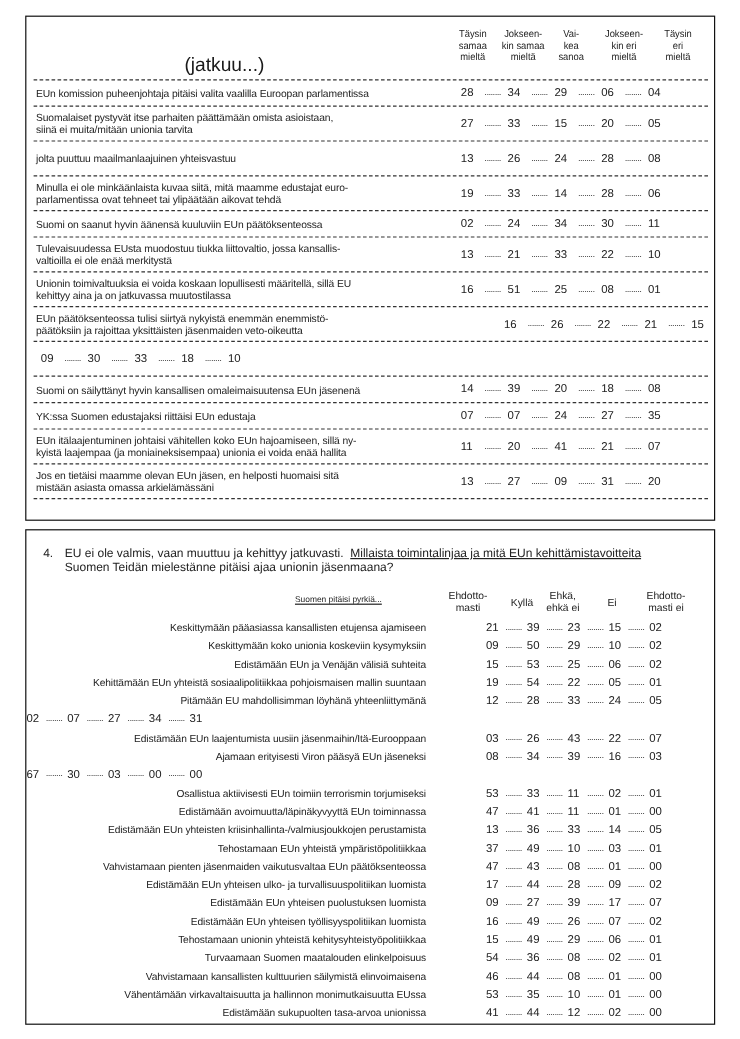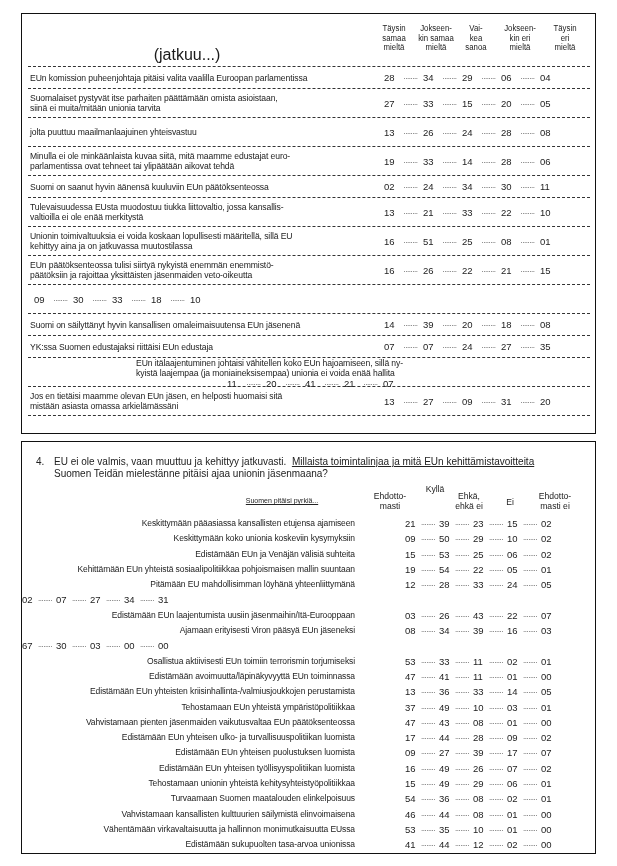--- a/index.html
+++ b/index.html
@@ -179,21 +179,21 @@
           <span class="dots">........</span>
           <span class="v">51</span>
           <span class="dots">........</span>
           <span class="v">25</span>
           <span class="dots">........</span>
           <span class="v">08</span>
           <span class="dots">........</span>
           <span class="v">01</span>
         </div>
       </div>
-      <div class="t1-row" style="height: 29px;">
+      <div class="t1-row" style="height: 29px; justify-content: space-between;">
         <div class="t1-q">
           <div>EUn päätöksenteossa tulisi siirtyä nykyistä enemmän enemmistö-</div>
           <div>päätöksiin ja rajoittaa yksittäisten jäsenmaiden veto-oikeutta</div>
         </div>
         <div class="vals t1-vals">
           <span class="v">16</span>
           <span class="dots">........</span>
           <span class="v">26</span>
           <span class="dots">........</span>
           <span class="v">22</span>
@@ -241,21 +241,21 @@
           <span class="dots">........</span>
           <span class="v">07</span>
           <span class="dots">........</span>
           <span class="v">24</span>
           <span class="dots">........</span>
           <span class="v">27</span>
           <span class="dots">........</span>
           <span class="v">35</span>
         </div>
       </div>
-      <div class="t1-row" style="height: 29px; flex-direction: column;">
+      <div class="t1-row" style="height: 29px;">
         <div class="t1-q">
           <div>EUn itälaajentuminen johtaisi vähitellen koko EUn hajoamiseen, sillä ny-</div>
           <div>kyistä laajempaa (ja moniaineksisempaa) unionia ei voida enää hallita</div>
         </div>
         <div class="vals t1-vals">
           <span class="v">11</span>
           <span class="dots">........</span>
           <span class="v">20</span>
           <span class="dots">........</span>
           <span class="v">41</span>
@@ -294,21 +294,21 @@
       <span>Suomen Teidän mielestänne pitäisi ajaa unionin jäsenmaana?</span>
     </span>
   </div>
 
   <div class="t2-sub">Suomen pitäisi pyrkiä...</div>
 
   <div class="colh2" style="left:348px;width:40px;">
     <div>Ehdotto-</div>
       <div>masti</div>
   </div>
-  <div class="colh2" style="left:398px;width:30px;top:42px;">
+  <div class="colh2" style="left:398px;width:30px;top:55px;">
     <div>Kyllä</div>
   </div>
   <div class="colh2" style="left:428px;width:38px;">
     <div>Ehkä,</div>
       <div>ehkä ei</div>
   </div>
   <div class="colh2" style="left:478px;width:20px;top:55px;">
     <div>Ei</div>
   </div>
   <div class="colh2" style="left:511px;width:44px;">

